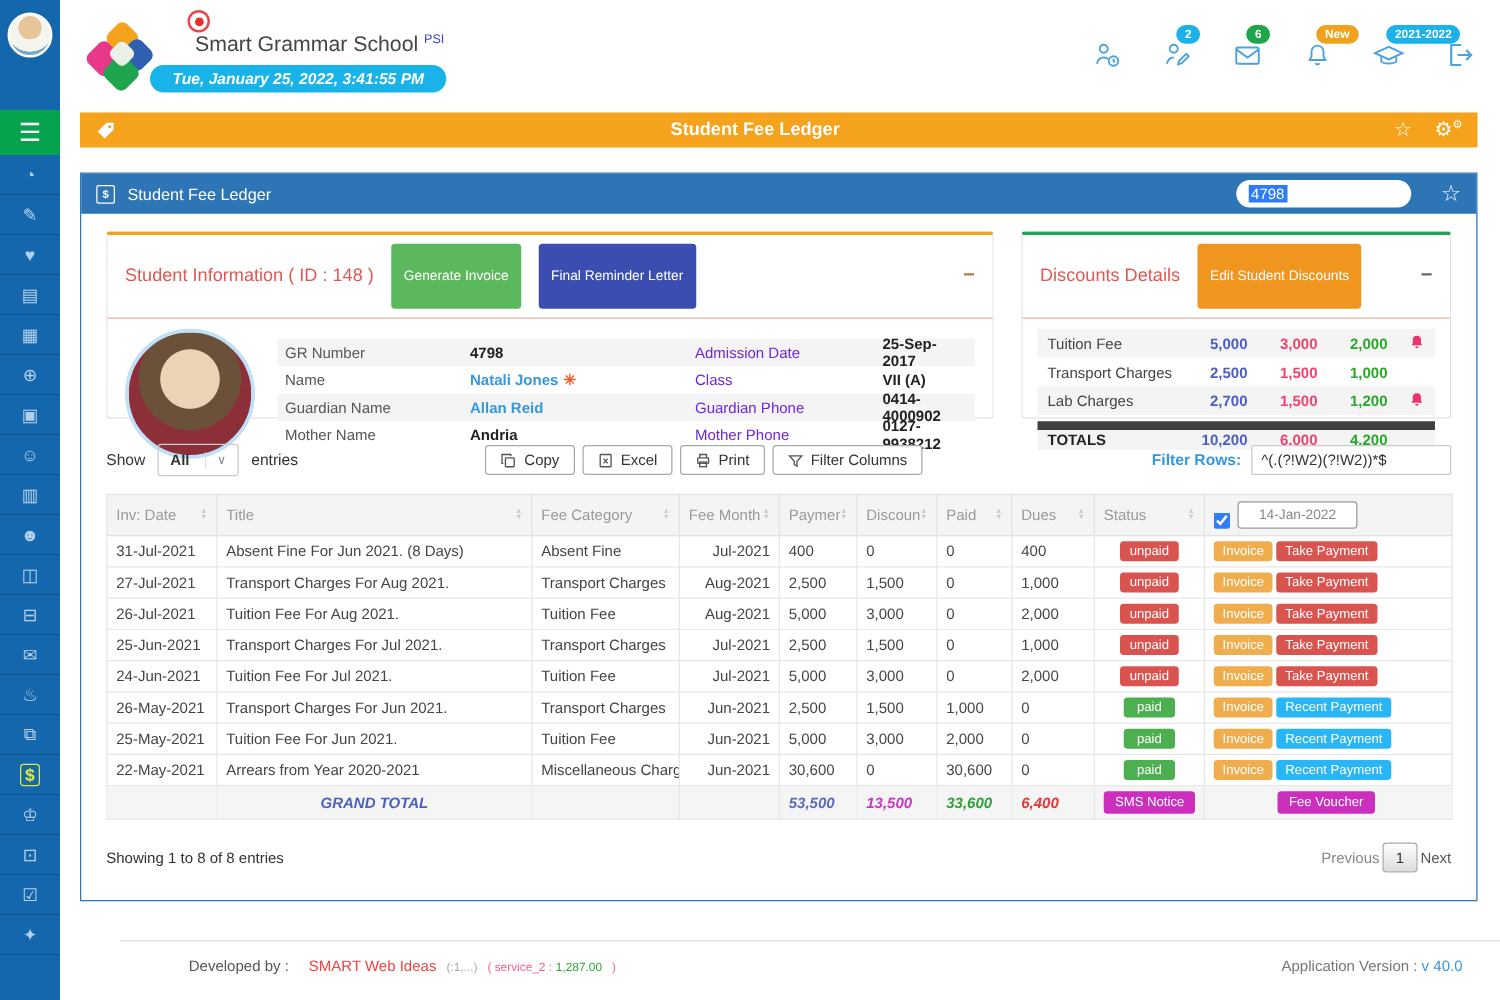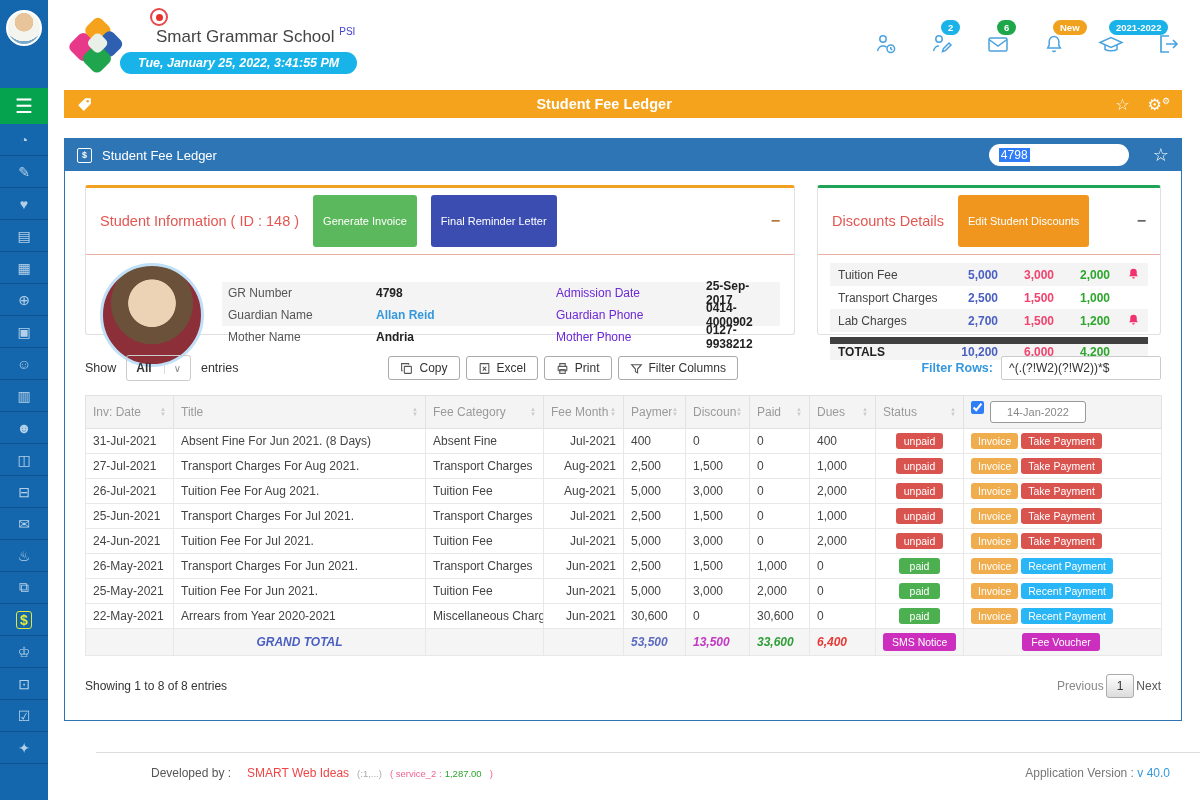--- a/index.html
+++ b/index.html
@@ -118,21 +118,21 @@
   .status-badge{ display:inline-block; padding:2px 8px; border-radius:3px; color:#fff; font-size:10.5px;}
   .badge-unpaid{ background:#d9534f;} .badge-paid{ background:#4caf50; padding:2px 11px;}
   .act-btn{ display:inline-block; padding:2px 7px; border-radius:3px; color:#fff; font-size:10.5px;
     margin-right:3px; cursor:pointer;}
   .act-invoice{ background:#f0ad4e;} .act-take{ background:#d9534f;} .act-recent{ background:#29b6f6;}
   tr.gt td{ background:#f5f5f5; font-style:italic; font-weight:bold;}
   tr.gt td.gtl{ color:#4a5fc1; text-align:center;}
   tr.gt td.a1{ color:#5c6bc0;} tr.gt td.a2{ color:#c238c2;} tr.gt td.a3{ color:#2e9e38;}
   tr.gt td.a4{ color:#e53935;}
   .btn-magenta{ background:#cc2fbe; font-style:normal; font-weight:normal; padding:3px 9px;}
-  .hdr-datebox{ display:flex; align-items:flex-start; gap:6px;}
+  .hdr-datebox{ display:flex; align-items:flex-end; gap:6px;}
   .hdr-datebox input[type=checkbox]{ accent-color:#2f7ef7; width:13px; height:13px;}
   .hdr-datebox input[type=text]{ width:96px; height:22px; border:1px solid #999; border-radius:3px;
     font-size:11px; color:#888; text-align:center; font-family:"Liberation Sans",sans-serif;}
 
   
   .tbl-footer{ margin-top:18px; display:flex; align-items:center; font-size:12px; color:#333;
     padding-bottom:10px;}
   .pager{ margin-left:auto; display:flex; align-items:center; gap:2px;}
   .pager .prev{ color:#888; cursor:default;}
   .pager .pagebox{ border:1px solid #aaa; border-radius:3px; padding:4px 10px;
@@ -326,20 +326,26 @@
           </div>
           <div class="student-body">
             <div class="photo"></div>
             <div class="fields">
                 <div class="frow odd">
                   <span class="lbl">GR Number</span>
                   <span class="val">4798</span>
                   <span class="lbl2">Admission Date</span>
                   <span class="val2">25-Sep-2017</span>
                 </div>
+                <div class="frow">
+                  <span class="lbl">Name</span>
+                  <span class="val link">Natali Jones<span class="sun">✳</span></span>
+                  <span class="lbl2">Class</span>
+                  <span class="val2">VII (A)</span>
+                </div>
                 <div class="frow odd">
                   <span class="lbl">Guardian Name</span>
                   <span class="val link">Allan Reid</span>
                   <span class="lbl2">Guardian Phone</span>
                   <span class="val2">0414-4000902</span>
                 </div>
                 <div class="frow">
                   <span class="lbl">Mother Name</span>
                   <span class="val">Andria</span>
                   <span class="lbl2">Mother Phone</span>

